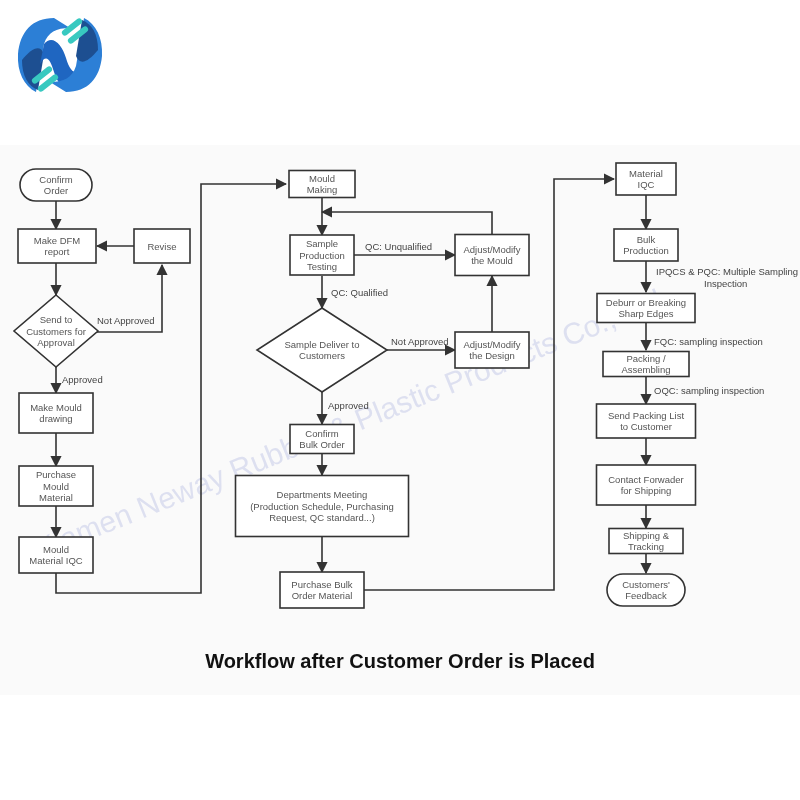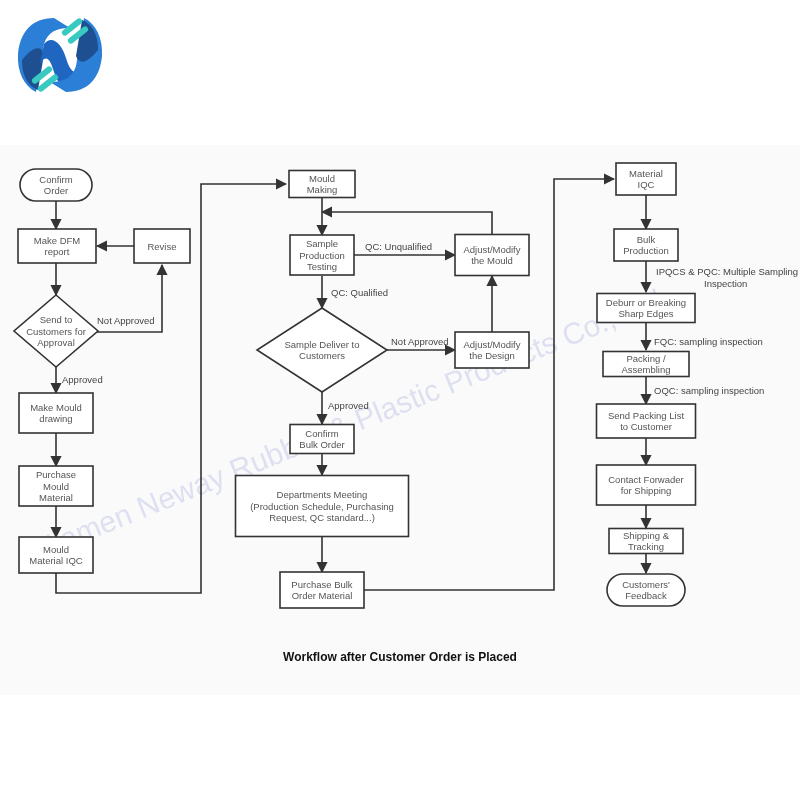--- a/index.html
+++ b/index.html
@@ -8,21 +8,21 @@
   .panel { position: absolute; left: 0; top: 145px; width: 800px; height: 550px; background: #fafafa; }
   #logo { position: absolute; left: 14px; top: 14px; width: 92px; height: 82px; }
   #diagram { position: absolute; left: 0; top: 0; width: 800px; height: 800px; }
   .node rect, .node path { fill: #ffffff; stroke: #333333; stroke-width: 1.6; }
   .node text, .edge-label { font-family: "Liberation Sans", sans-serif; fill: #555555; font-size: 9.5px; }
   .edge-label { fill: #444444; }
   .edge { fill: none; stroke: #333333; stroke-width: 1.6; }
   .arrowhead { fill: #333333; }
   .watermark { font-family: "Liberation Sans", sans-serif; font-size: 30px; fill: #c7cbe8; opacity: 0.55; }
   .title { position: absolute; left: 0; width: 800px; top: 650px; text-align: center;
-           font-family: "Liberation Sans", sans-serif; font-weight: bold; font-size: 12px; color: #111; }
+           font-family: "Liberation Sans", sans-serif; font-weight: bold; font-size: 20px; color: #111; }
 </style>
 </head>
 <body>
 
 <div class="panel"></div>
 
 <svg id="logo" viewBox="0 0 92 82">
   <path d="M40 4 C18 4 6 18 4 40 C3 58 10 72 22 78 L30 30 C34 18 42 14 56 14 Z" fill="#2c7fd6"></path>
   <path d="M8 46 C8 62 14 72 24 76 L30 40 C26 30 18 34 8 46 Z" fill="#1d4f91"></path>
   <path d="M30 30 C38 20 48 30 52 44 C56 58 62 62 70 56 L64 74 C54 80 44 72 40 58 C36 44 32 40 26 50 Z" fill="#1f66c1"></path>

